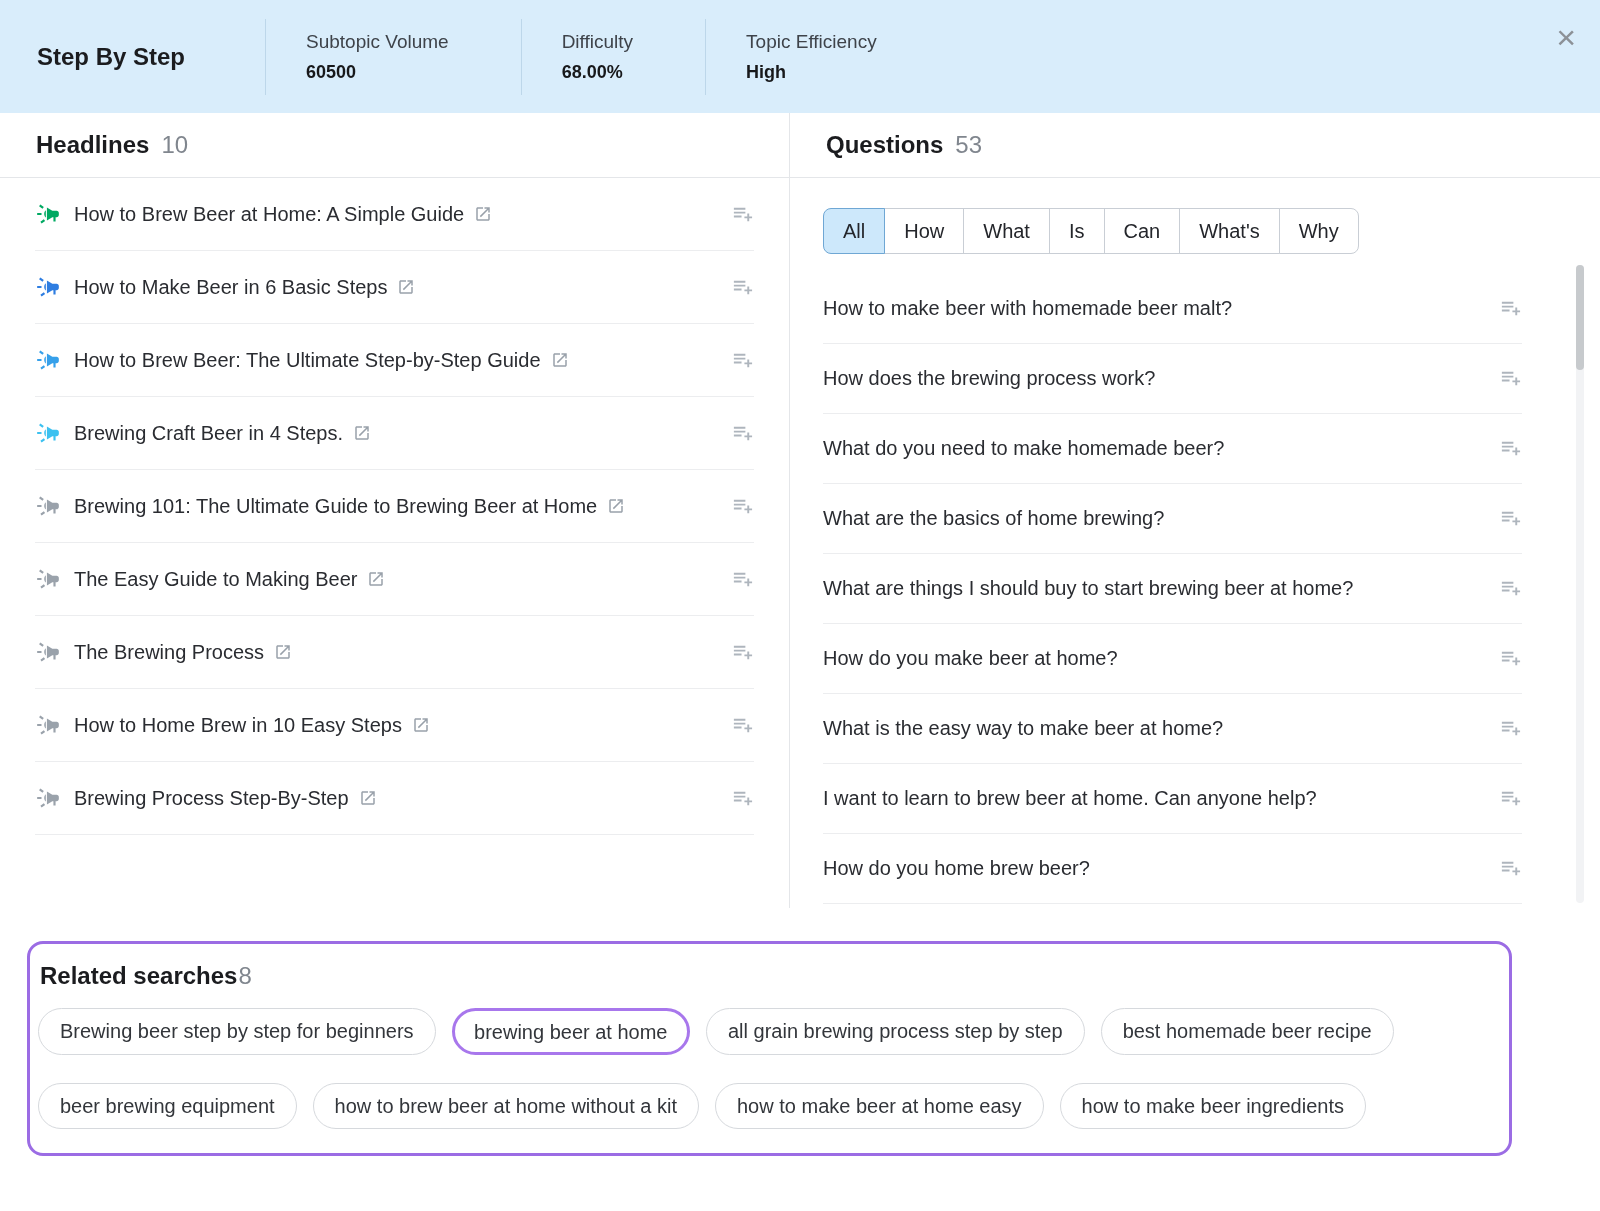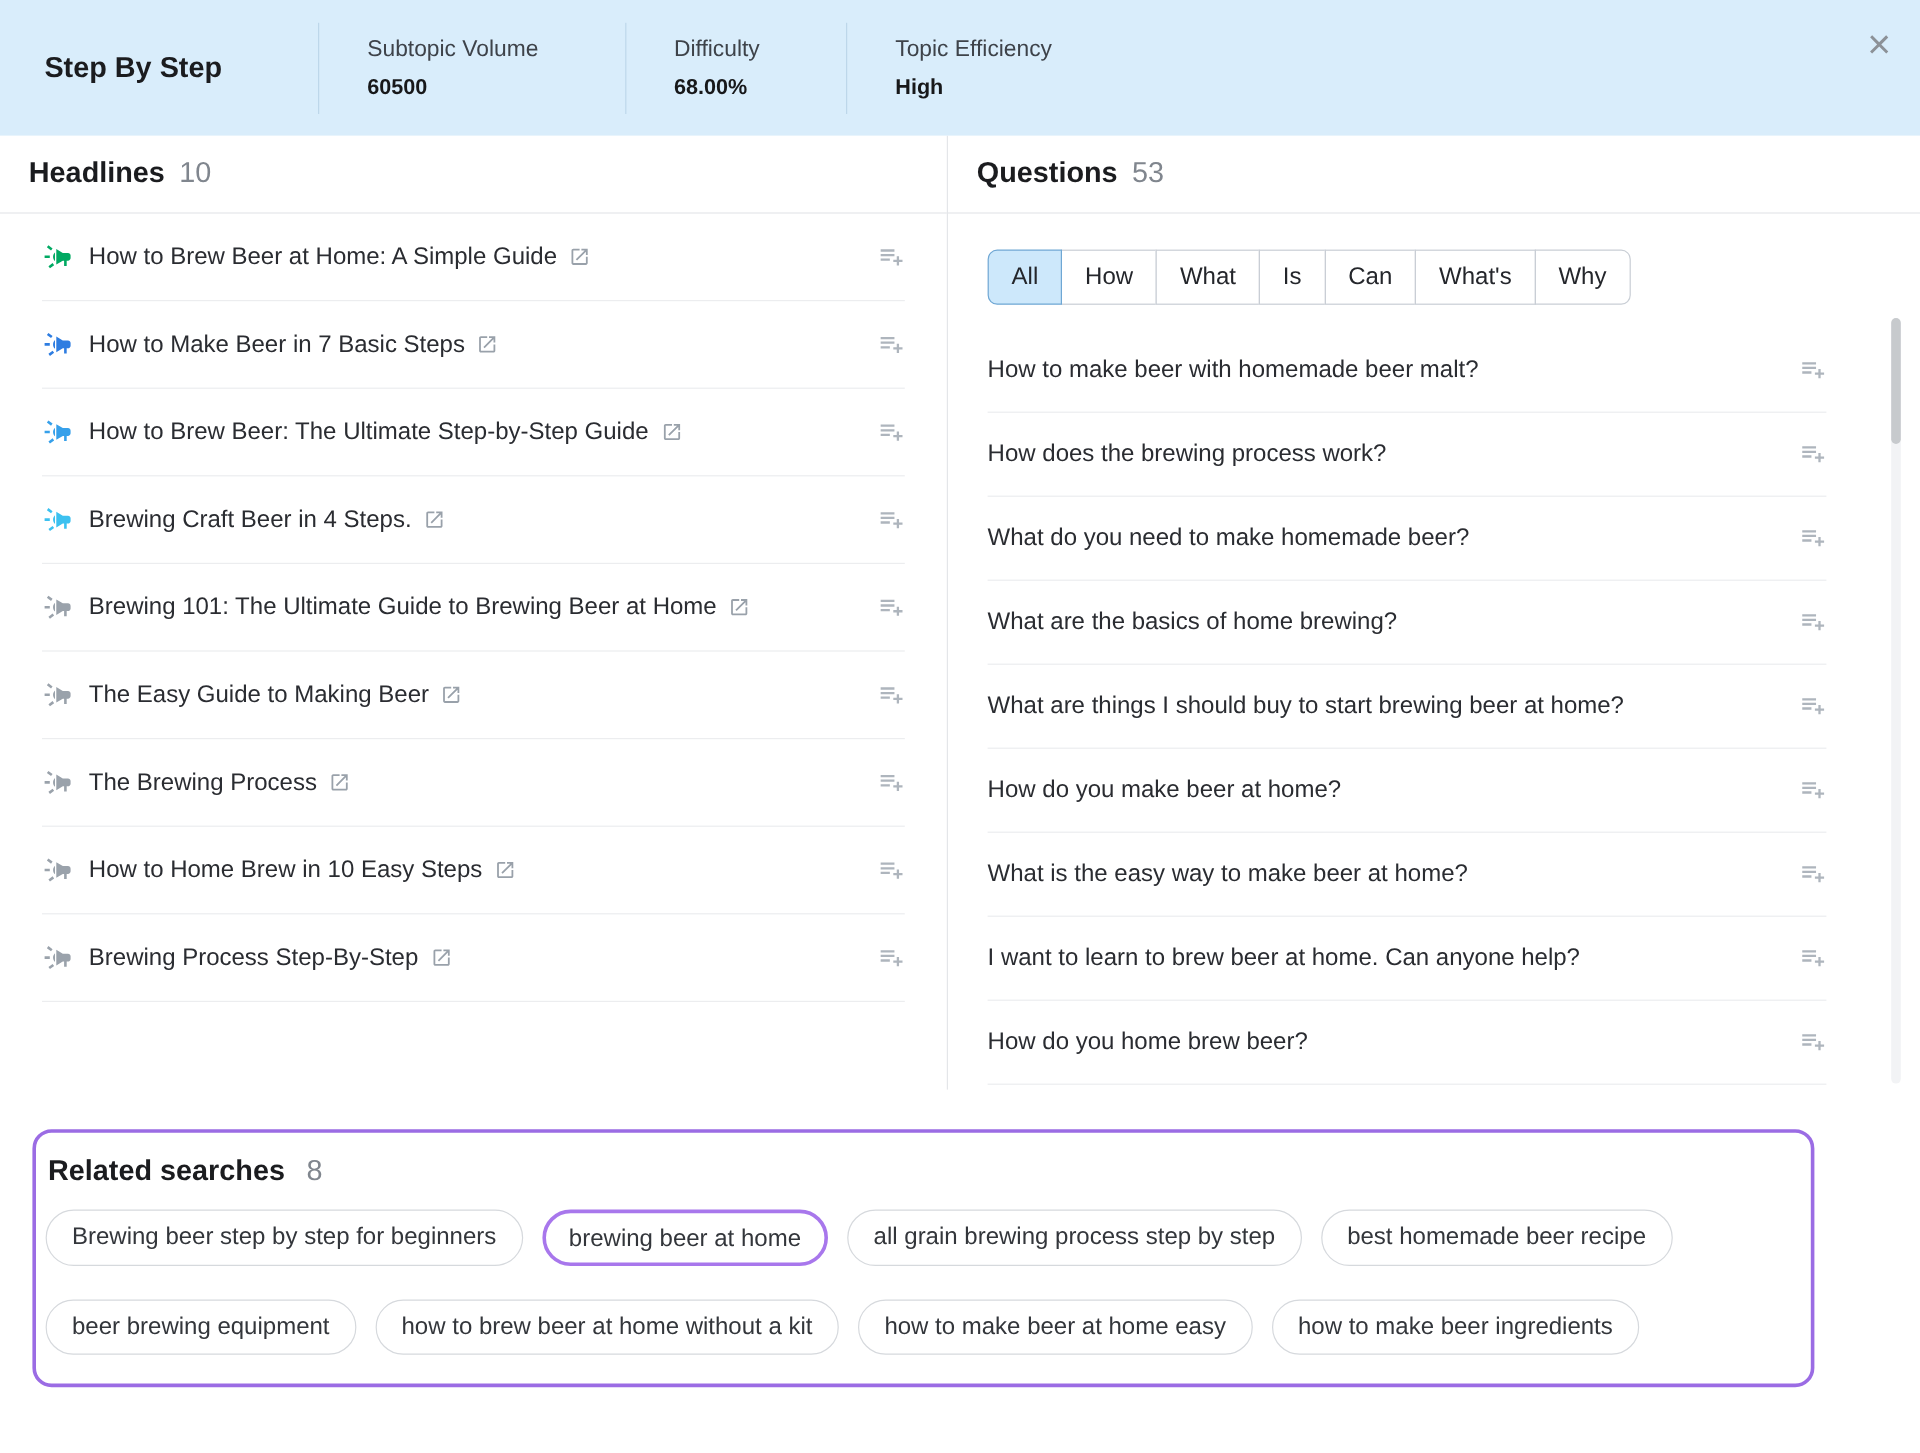--- a/index.html
+++ b/index.html
@@ -52,21 +52,21 @@
   
   .main { display: flex; height: 795px; }
   .col-left { width: 790px; border-right: 1px solid #e4e6e9; }
   .col-right { flex: 1; position: relative; }
 
   .panel-header {
     height: 65px;
     display: flex;
     align-items: center;
     gap: 12px;
-    padding: 0 24px;
+    padding: 0 36px;
     border-bottom: 1px solid #e4e6e9;
   }
   .panel-title { font-size: 24px; font-weight: 700; color: #1b1c1f; }
   .panel-count { font-size: 24px; color: #80868e; }
 
   
   .headline-list { list-style: none; }
   .headline-row {
     height: 73px;
     display: flex;
@@ -154,21 +154,21 @@
   
   .related {
     margin: 33px 88px 0 27px;
     border: 3px solid #9b6ce4;
     border-radius: 16px;
     padding: 16px 14px 24px 8px;
   }
   .related-header {
     display: flex;
     align-items: baseline;
-    gap: 18px;
+    gap: 1px;
     margin: 2px 0 18px 2px;
   }
   .pills { display: flex; flex-wrap: wrap; gap: 28px 16px; }
   .pill {
     border: 1.5px solid #d6d9dd;
     border-radius: 25px;
     padding: 10px 21px;
     font-size: 20px;
     line-height: 1.2;
     color: #33363b;
@@ -229,21 +229,21 @@
           </button>
       </li>
 
 
       <li class="headline-row">
         <span class="megaphone" style="color: rgb(46, 125, 225);">
             <svg width="26" height="26" viewBox="0 0 24 24" fill="currentColor">
               <path d="M18 11v2h4v-2h-4zm-2.14 5.86l-1.2 1.6 3.2 2.4 1.2-1.6-3.2-2.4zM19.06 3.14l-3.2 2.4 1.2 1.6 3.2-2.4-1.2-1.6zM4 9c-1.1 0-2 .9-2 2v2c0 1.1.9 2 2 2h1v4h2v-4h1l5 3V6L8 9H4zm11.5 3c0-1.33-.58-2.53-1.5-3.35v6.69c.92-.81 1.5-2.02 1.5-3.34z"></path>
             </svg>
           </span>
-        <span class="headline-text">How to Make Beer in 7 Basic Steps</span>
+        <span class="headline-text">How to Make Beer in 6 Basic Steps</span>
         <a class="ext-link">
             <svg width="18" height="18" viewBox="0 0 24 24" fill="currentColor">
               <path d="M19 19H5V5h7V3H5c-1.1 0-2 .9-2 2v14c0 1.1.9 2 2 2h14c1.1 0 2-.9 2-2v-7h-2v7zM14 3v2h3.59l-9.83 9.83 1.41 1.41L19 6.41V10h2V3h-7z"></path>
             </svg>
           </a>
         <button class="add-btn">
             <svg width="23" height="23" viewBox="0 0 24 24" fill="currentColor">
               <path d="M3 5h12v2H3zM3 9h12v2H3zM3 13h8v2H3zM17 11v3h-3v2h3v3h2v-3h3v-2h-3v-3z"></path>
             </svg>
           </button>

